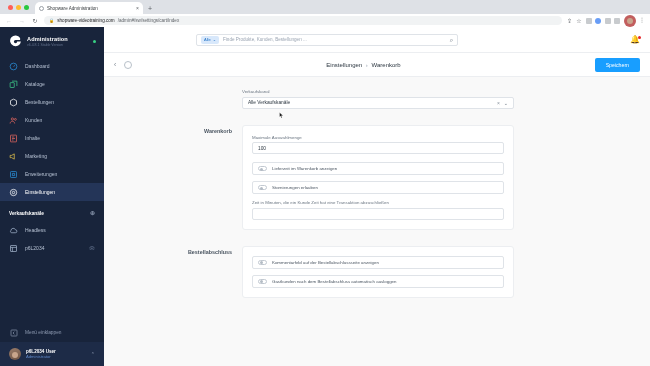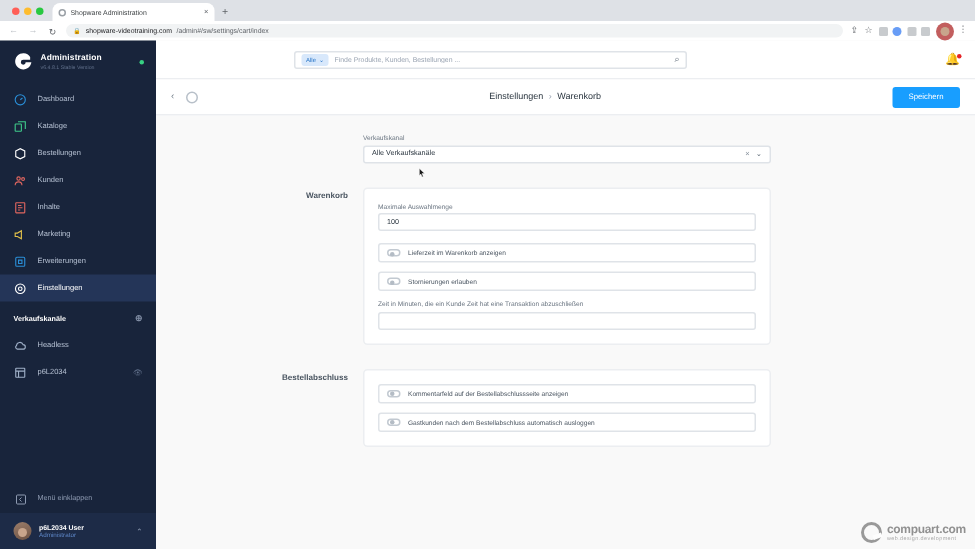--- a/index.html
+++ b/index.html
@@ -458,21 +458,14 @@
         </div>
 
       </div>
     </div>
   </div>
 
   <svg class="cursor" viewBox="0 0 12 18">
     <path d="M1 1l9 8.5H5.6l2.1 5-2 .9-2.1-5L1 13z" fill="#1a1a1a" stroke="#fff" stroke-width="0.8"></path>
   </svg>
 
-  <div class="watermark">
-    <span class="wm-logo"></span>
-    <span class="wm-text">
-      <span class="wm-main" style="display:block">compuart.com</span>
-      <span class="wm-sub" style="display:block">web.design.development</span>
-    </span>
-  </div>
 
 </div>
 
 </body></html>

